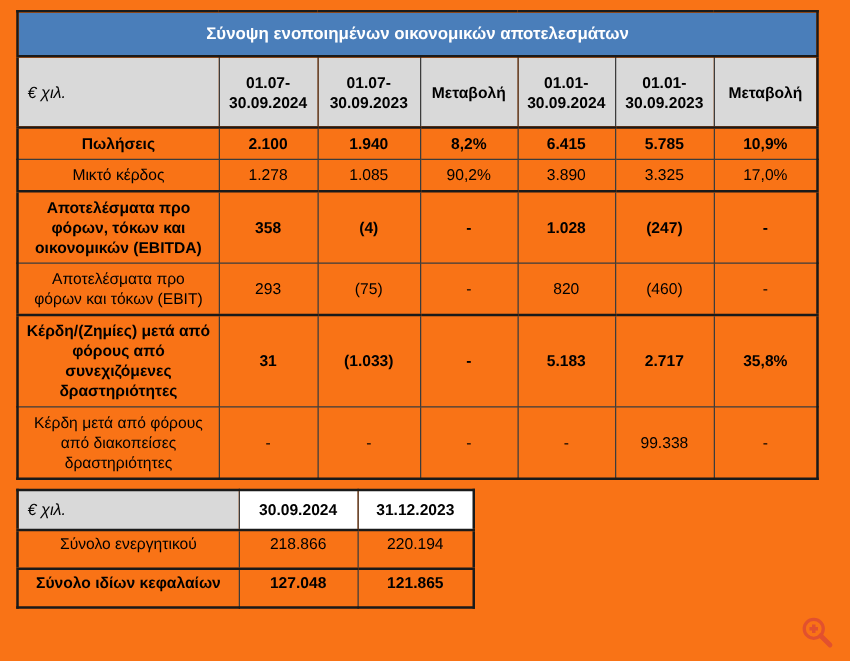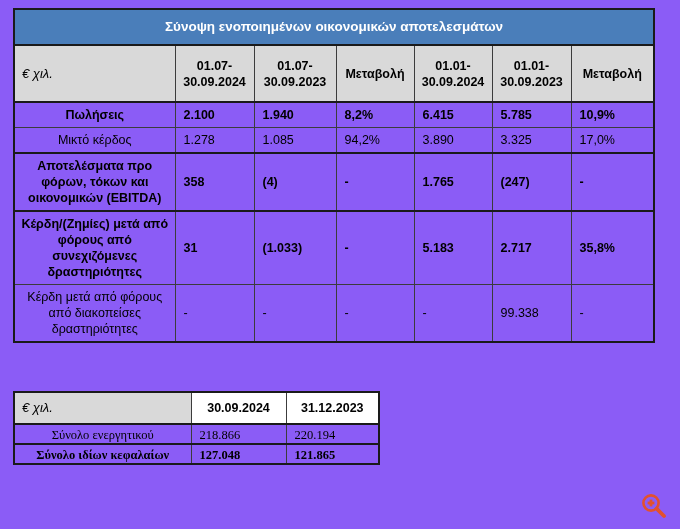--- a/index.html
+++ b/index.html
@@ -1,32 +1,32 @@
 <!DOCTYPE html>
 <html style="--header-blue: #4a7eba; --header-gray: #d9d9d9; --border-dark: #1a1a1a; --zoom-icon: #e2512e;"><head>
 <meta charset="utf-8">
 <style>
   html,body{margin:0;padding:0;background:#fff;}
-  .stage{position:relative;width:680px;height:529px;background:#8b5cf6;overflow:hidden;
+  .stage{position:relative;width:680px;height:529px;background:#f97316;overflow:hidden;
          font-family:"Liberation Sans",sans-serif;color:#000;}
   table{border-collapse:collapse;table-layout:fixed;}
   .t1{position:absolute;left:13px;top:8px;width:642px;border:2px solid var(--border-dark,#1a1a1a);}
   .t2{position:absolute;left:13px;top:391px;width:365px;border:2px solid var(--border-dark,#1a1a1a);}
   td{border:1px solid #3c3c3c;font-size:12.5px;line-height:16px;vertical-align:middle;overflow:hidden;}
   .title-cell{background:var(--header-blue,#4a7eba);color:#fff;font-weight:bold;text-align:center;
               font-size:13.5px;height:32px;border-bottom:2px solid var(--border-dark,#1a1a1a);}
   .head td{background:var(--header-gray,#d9d9d9);font-weight:bold;text-align:center;
            border-bottom:2px solid var(--border-dark,#1a1a1a);}
   .t1 .head td{height:53px;white-space:pre-line;}
   .t2 .head td{height:28px;}
   .head td.unit{font-weight:normal;font-style:italic;text-align:left;padding-left:7px;font-size:13px;}
   .t2 .head td.datecol{background:#ffffff;}
   .lbl{text-align:center;padding:4px 6px;}
-  .num{text-align:left;padding:4px 8px;}
-  .t2 .lbl,.t2 .num{padding-top:2px;padding-bottom:0;font-family:Liberation Serif, serif;}
+  .num{text-align:center;padding:4px 8px;}
+  .t2 .lbl,.t2 .num{padding-top:2px;padding-bottom:11px;}
   tr.bold td{font-weight:bold;}
   tr.sep td{border-top:2px solid var(--border-dark,#1a1a1a);}
   .zoom-btn{position:absolute;right:11px;bottom:8px;width:30px;height:30px;cursor:pointer;
             background:transparent;border:none;padding:0;}
 </style>
 </head>
 <body>
 
 <div class="stage">
 
@@ -63,32 +63,41 @@
       <td class="num">1.940</td>
       <td class="num">8,2%</td>
       <td class="num">6.415</td>
       <td class="num">5.785</td>
       <td class="num">10,9%</td>
     </tr>
     <tr>
       <td class="lbl">Μικτό κέρδος</td>
       <td class="num">1.278</td>
       <td class="num">1.085</td>
-      <td class="num">94,2%</td>
+      <td class="num">90,2%</td>
       <td class="num">3.890</td>
       <td class="num">3.325</td>
       <td class="num">17,0%</td>
     </tr>
     <tr class="bold sep">
       <td class="lbl">Αποτελέσματα προ φόρων, τόκων και οικονομικών (EBITDA)</td>
       <td class="num">358</td>
       <td class="num">(4)</td>
       <td class="num">-</td>
-      <td class="num">1.765</td>
+      <td class="num">1.028</td>
       <td class="num">(247)</td>
+      <td class="num">-</td>
+    </tr>
+    <tr>
+      <td class="lbl">Αποτελέσματα προ φόρων και τόκων (EBIT)</td>
+      <td class="num">293</td>
+      <td class="num">(75)</td>
+      <td class="num">-</td>
+      <td class="num">820</td>
+      <td class="num">(460)</td>
       <td class="num">-</td>
     </tr>
     <tr class="bold sep">
       <td class="lbl">Κέρδη/(Ζημίες) μετά από φόρους από συνεχιζόμενες δραστηριότητες</td>
       <td class="num">31</td>
       <td class="num">(1.033)</td>
       <td class="num">-</td>
       <td class="num">5.183</td>
       <td class="num">2.717</td>
       <td class="num">35,8%</td>

